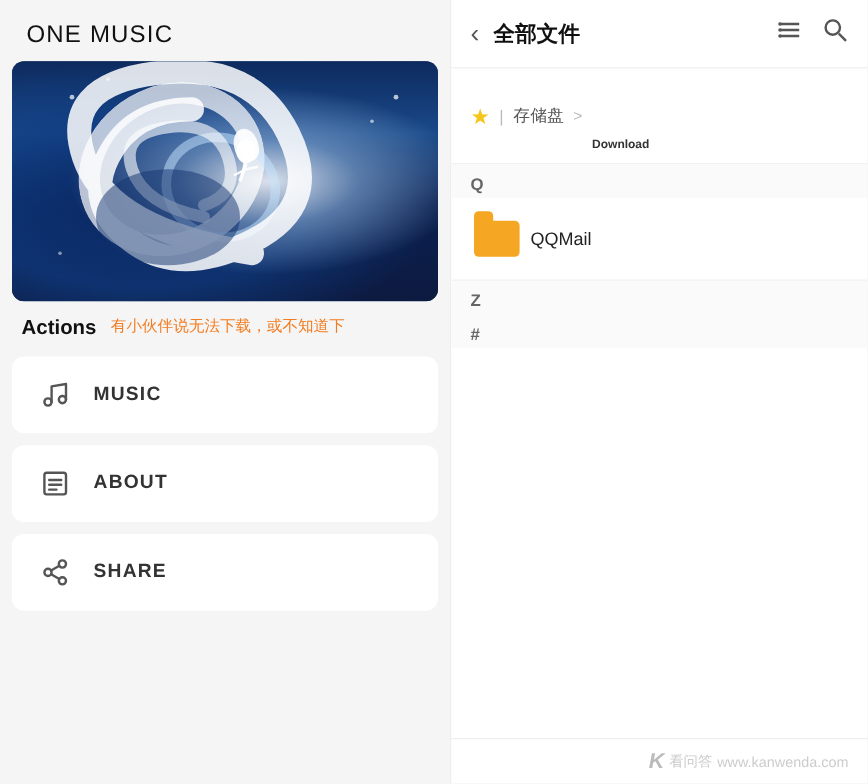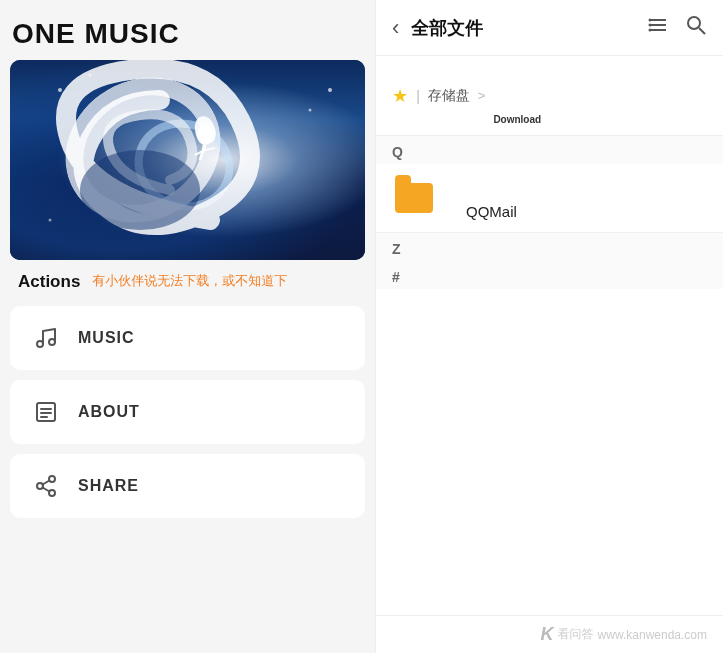--- a/index.html
+++ b/index.html
@@ -15,24 +15,24 @@
     
     .left-panel {
       width: 375px;
       background: #f5f5f5;
       display: flex;
       flex-direction: column;
       flex-shrink: 0;
     }
 
     .app-title {
-      font-size: 28px;
-      font-weight: bold;
+      font-size: 20px;
+      font-weight: normal;
       color: #111;
-      padding: 18px 18px 10px 12px;
+      padding: 18px 18px 10px 22px;
       letter-spacing: 1px;
     }
 
     .album-art {
       margin: 0 10px;
       border-radius: 10px;
       overflow: hidden;
       height: 200px;
       background: linear-gradient(135deg, #1a3a6b 0%, #0d2a5a 20%, #1a5080 40%, #0a1f4a 60%, #2a6090 80%, #1a4070 100%);
       position: relative;
@@ -238,23 +238,23 @@
     .section-letter {
       padding: 8px 16px 4px 16px;
       font-size: 14px;
       font-weight: 600;
       color: #666;
       background: #fafafa;
     }
 
     .file-item {
       display: flex;
-      align-items: flex-end;
+      align-items: center;
       padding: 12px 16px;
-      gap: 30px;
+      gap: 6px;
       cursor: pointer;
       border-bottom: 1px solid #f0f0f0;
     }
 
     .folder-icon {
       width: 44px;
       height: 44px;
       display: flex;
       align-items: center;
       justify-content: center;

